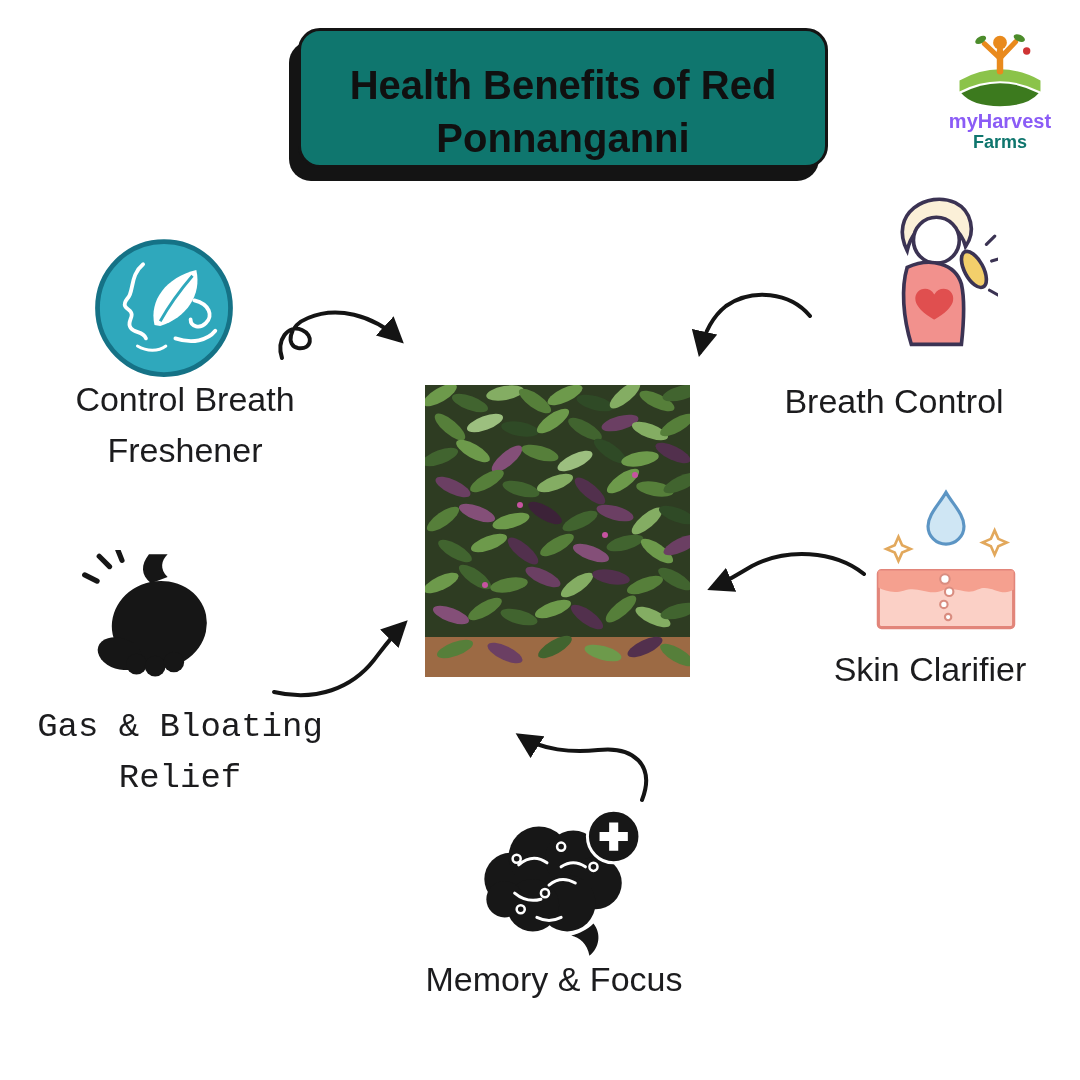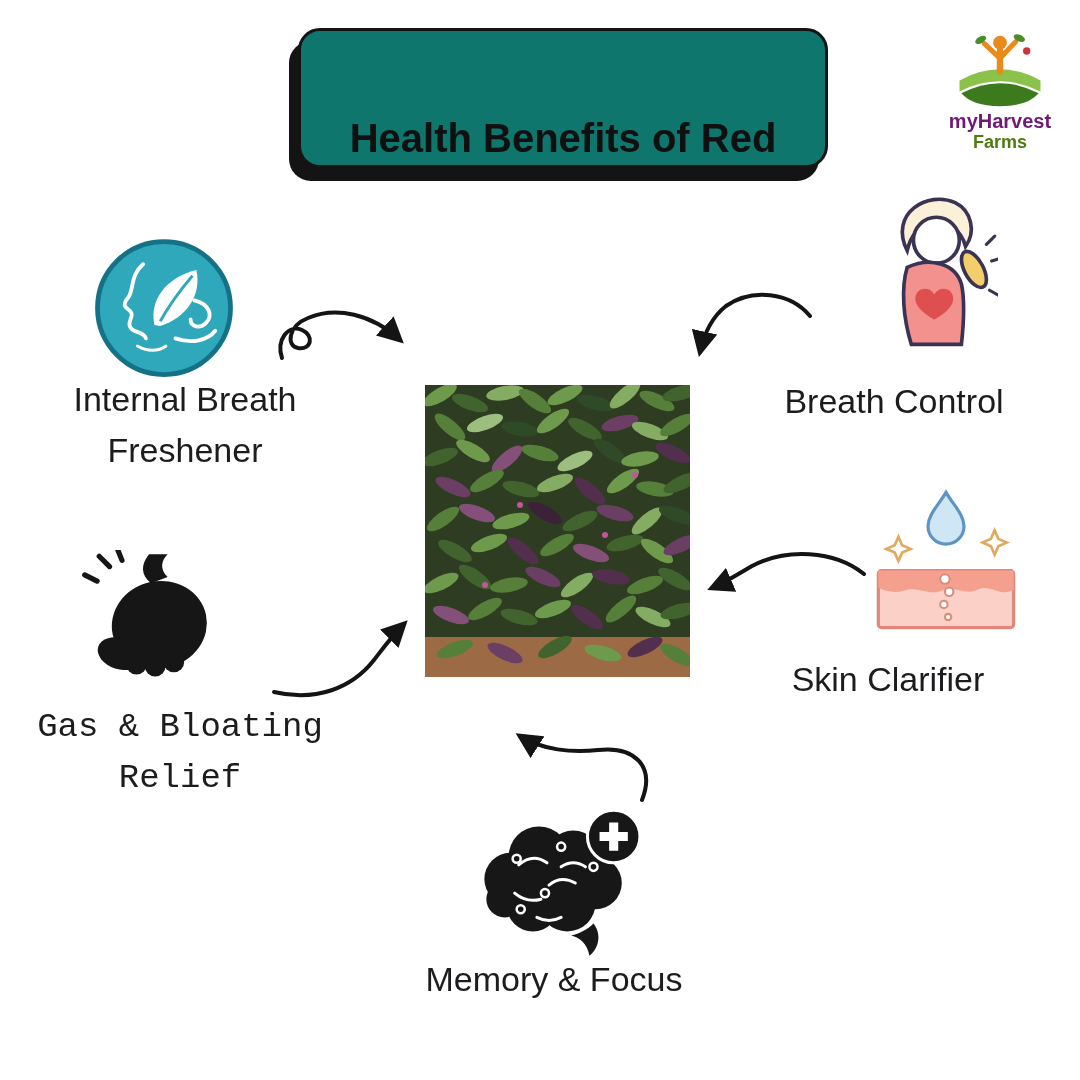--- a/index.html
+++ b/index.html
@@ -15,28 +15,28 @@
     background:#0f766e; border:3px solid #141414; border-radius:22px;
     box-shadow:-9px 13px 0 0 #141414;
     display:flex; flex-direction:column; align-items:center; justify-content:flex-end;
     text-align:center;
   }
   .title-box .line { font-size:40px; font-weight:700; line-height:1.32; color:#101010; }
 
   
   .logo-wrap { left:930px; top:16px; width:140px; text-align:center; }
   .logo-circle { width:92px; height:92px; margin:0 auto; display:block; }
-  .logo-name  { font-size:20px; font-weight:700; color:#701a75; line-height:1.1; margin-top:2px; }
-  .logo-farms { font-size:18px; font-weight:700; color:#4d7c0f; line-height:1.15;text-align:center; }
+  .logo-name  { font-size:20px; font-weight:700; color:#8b5cf6; line-height:1.1; margin-top:2px; }
+  .logo-farms { font-size:18px; font-weight:700; color:#0f766e; line-height:1.15;text-align:center; }
 
   
   .benefit-label { font-size:34px; line-height:1.5; text-align:center; color:#1c1c1e; }
   #label-breath { left:12px;  top:374px; width:346px; }
   #label-nausea { left:726px; top:376px; width:336px; }
-  #label-skin   { left:746px; top:644px; width:284px;margin-top:10px; }
+  #label-skin   { left:788px; top:644px; width:284px; }
   #label-gas    { left:22px;  top:702px; width:316px;font-family:Liberation Mono, monospace; }
   #label-memory { left:376px; top:954px; width:356px; }
 
   
   #icon-breath  { left:88px;  top:232px; width:152px; height:152px; }
   #icon-nausea  { left:856px; top:186px; width:142px; height:172px; }
   #icon-skin    { left:872px; top:486px; width:148px; height:148px; }
   #icon-stomach { left:82px;  top:550px; width:136px; height:140px; }
   #icon-brain   { left:452px; top:798px; width:192px; height:166px; }
 
@@ -45,20 +45,21 @@
   #plant-photo svg { display:block; }
 
   
   #arrows { left:0; top:0; width:1080px; height:1080px; pointer-events:none; }
 </style>
 </head>
 <body>
 
 <div class="abs title-box">
   <div class="line">Health Benefits of Red</div>
+  <div class="line">Ponnanganni</div>
 </div>
 
 <div class="abs logo-wrap">
   <svg class="logo-circle" viewBox="0 0 100 100">
     <circle cx="50" cy="50" r="49" fill="#ffffff"></circle>
     <path d="M6 70 Q50 46 94 70 L94 82 Q50 60 6 82 Z" fill="#8bc34a"></path>
     <path d="M8 84 Q50 62 92 84 Q80 98 50 98 Q20 98 8 84 Z" fill="#3c7a1e"></path>
     <circle cx="50" cy="29" r="7.5" fill="#e98a1d"></circle>
     <path d="M50 38 V60" stroke="#e98a1d" stroke-width="7" stroke-linecap="round"></path>
     <path d="M50 46 L33 30 M50 46 L67 28" stroke="#e98a1d" stroke-width="5.5" stroke-linecap="round"></path>
@@ -220,21 +221,21 @@
     <circle cx="64" cy="58" r="4"></circle>
     <circle cx="108" cy="46" r="4"></circle>
     <circle cx="140" cy="66" r="4"></circle>
     <circle cx="92" cy="92" r="4"></circle>
     <circle cx="68" cy="108" r="4"></circle>
   </g>
   <circle cx="160" cy="36" r="26" fill="#171717" stroke="#ffffff" stroke-width="3"></circle>
   <path d="M160 22 V50 M146 36 H174" stroke="#ffffff" stroke-width="9"></path>
 </svg>
 
-<div class="abs benefit-label" id="label-breath">Internal Breath Freshener</div>
+<div class="abs benefit-label" id="label-breath">Control Breath Freshener</div>
 <div class="abs benefit-label" id="label-nausea">Breath Control</div>
 <div class="abs benefit-label" id="label-skin">Skin Clarifier</div>
 <div class="abs benefit-label" id="label-gas">Gas &amp; Bloating Relief</div>
 <div class="abs benefit-label" id="label-memory">Memory &amp; Focus</div>
 
 <svg class="abs" id="arrows" viewBox="0 0 1080 1080">
   <defs>
     <marker id="ah" viewBox="0 0 10 10" refX="8" refY="5" markerWidth="6.5" markerHeight="6.5" orient="auto">
       <path d="M0 0 L10 5 L0 10 z" fill="#141414"></path>
     </marker>

